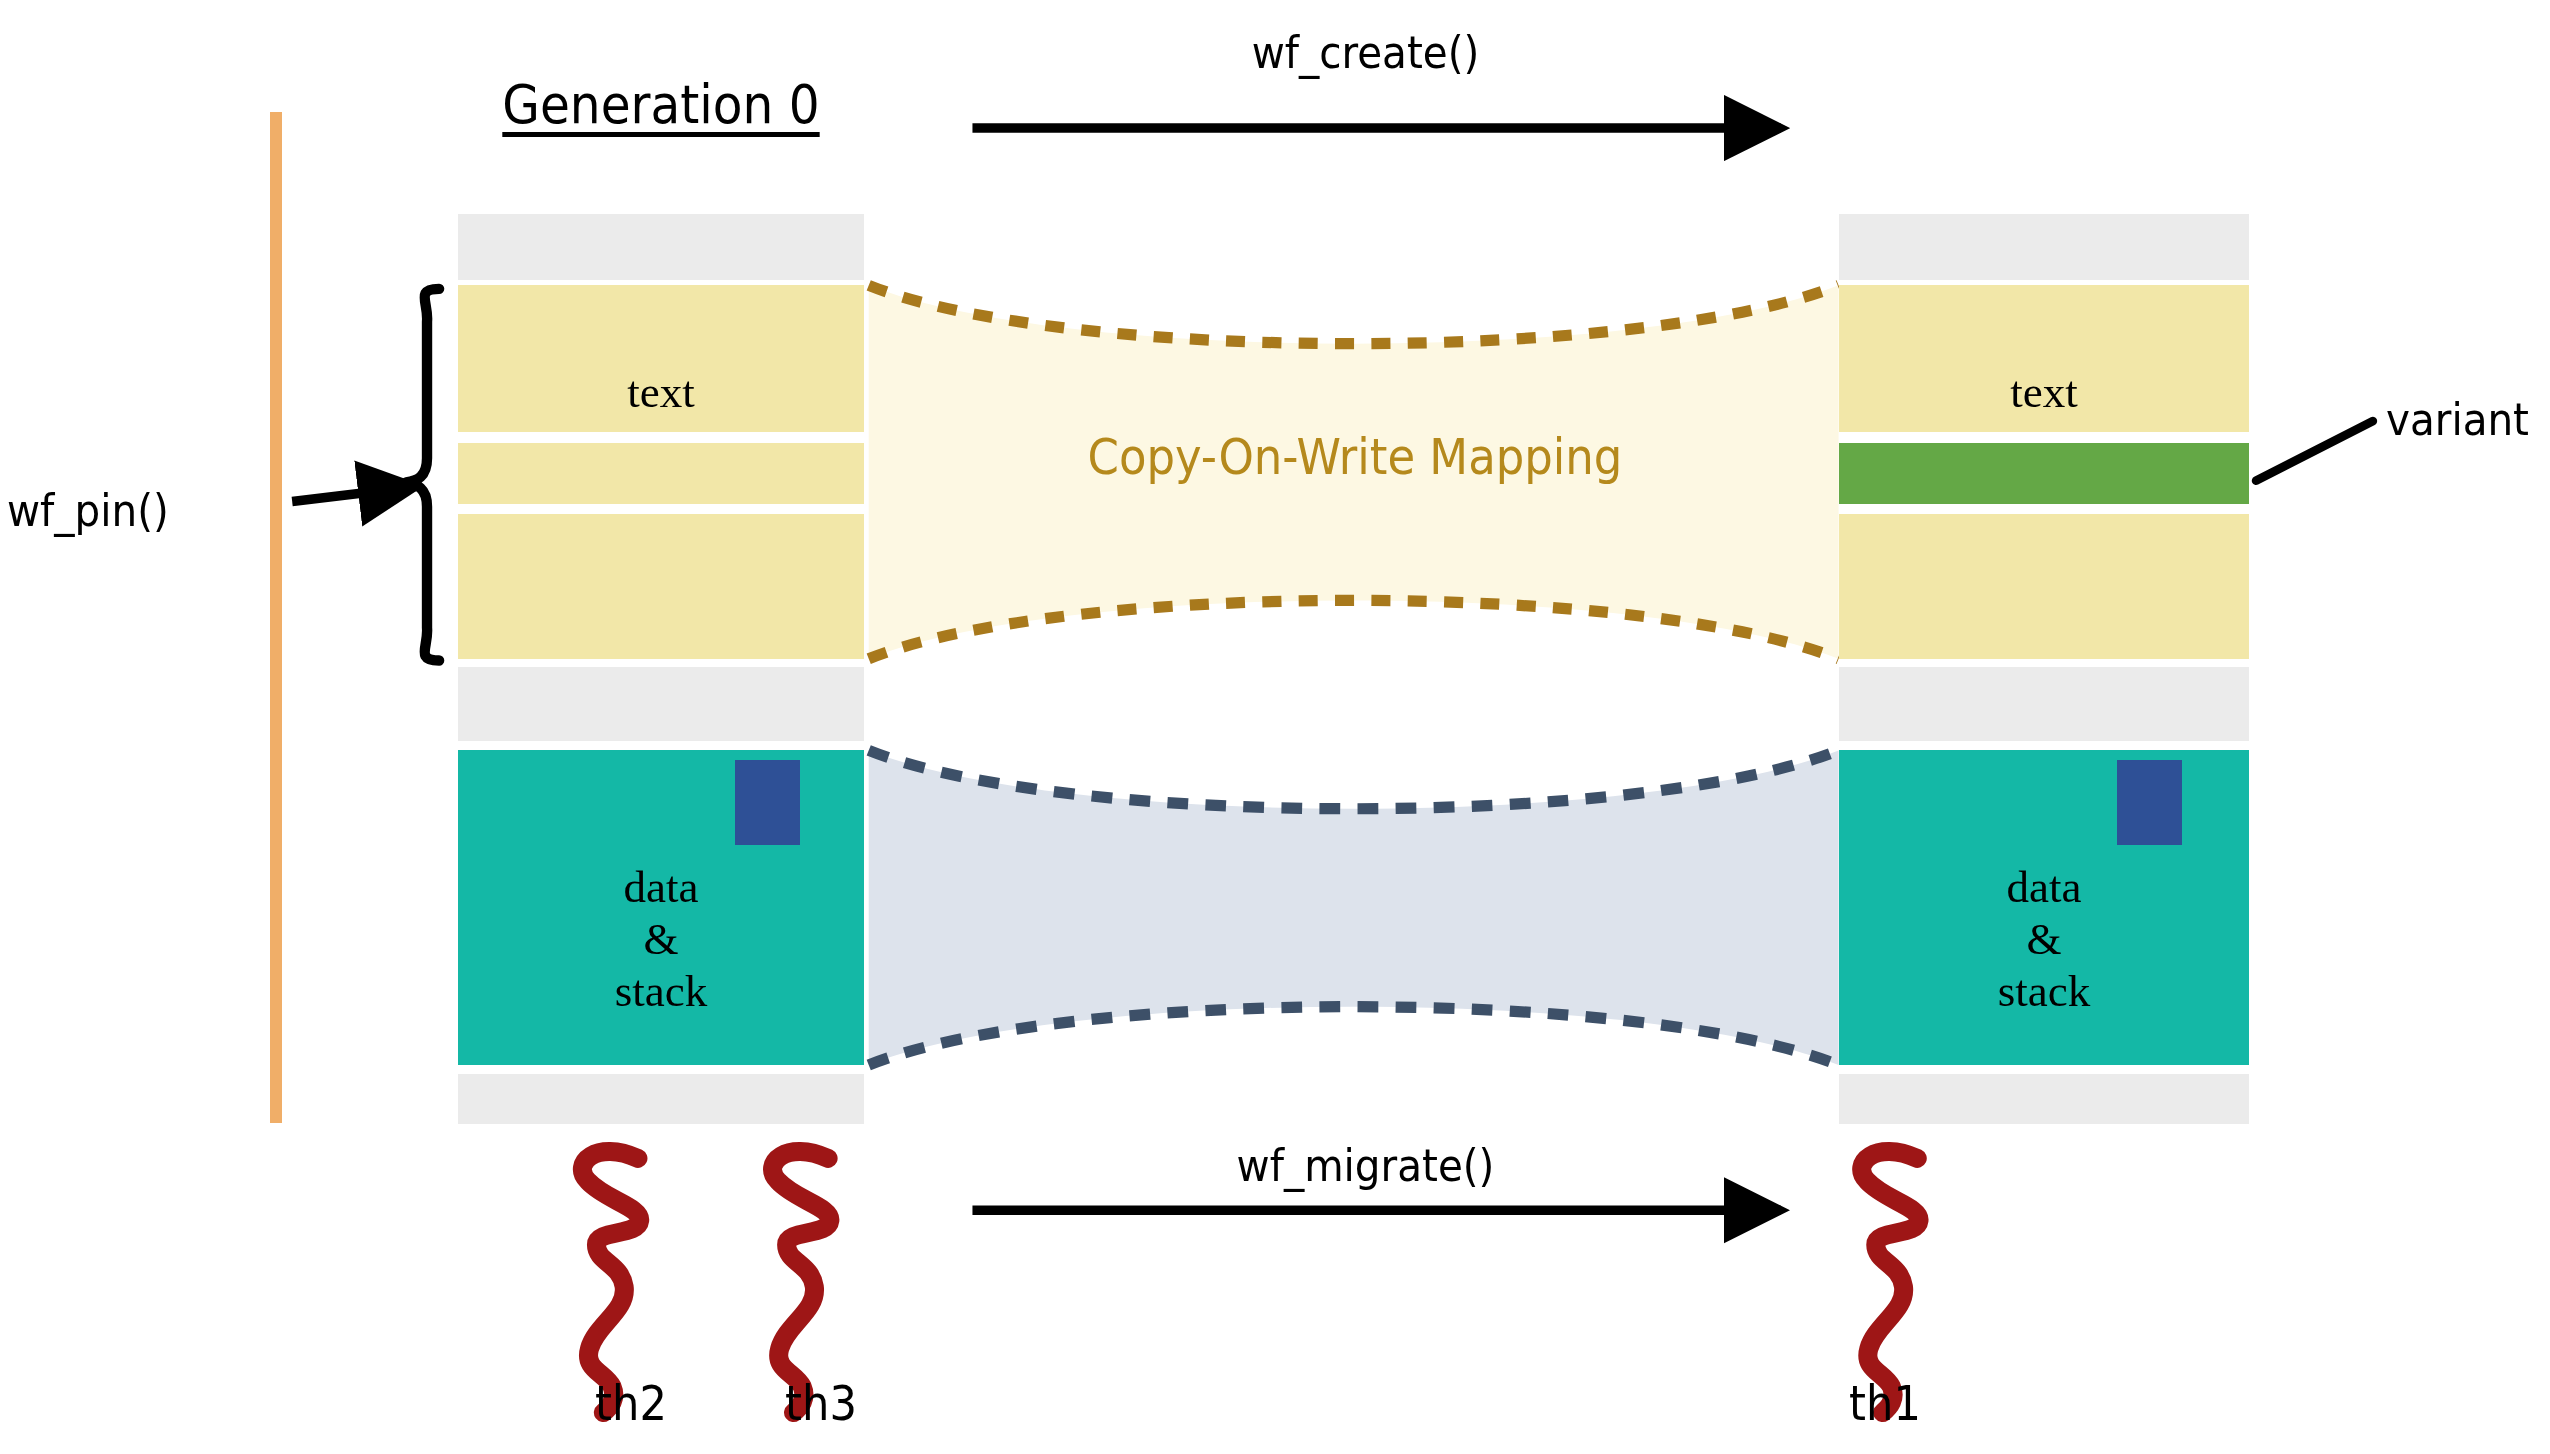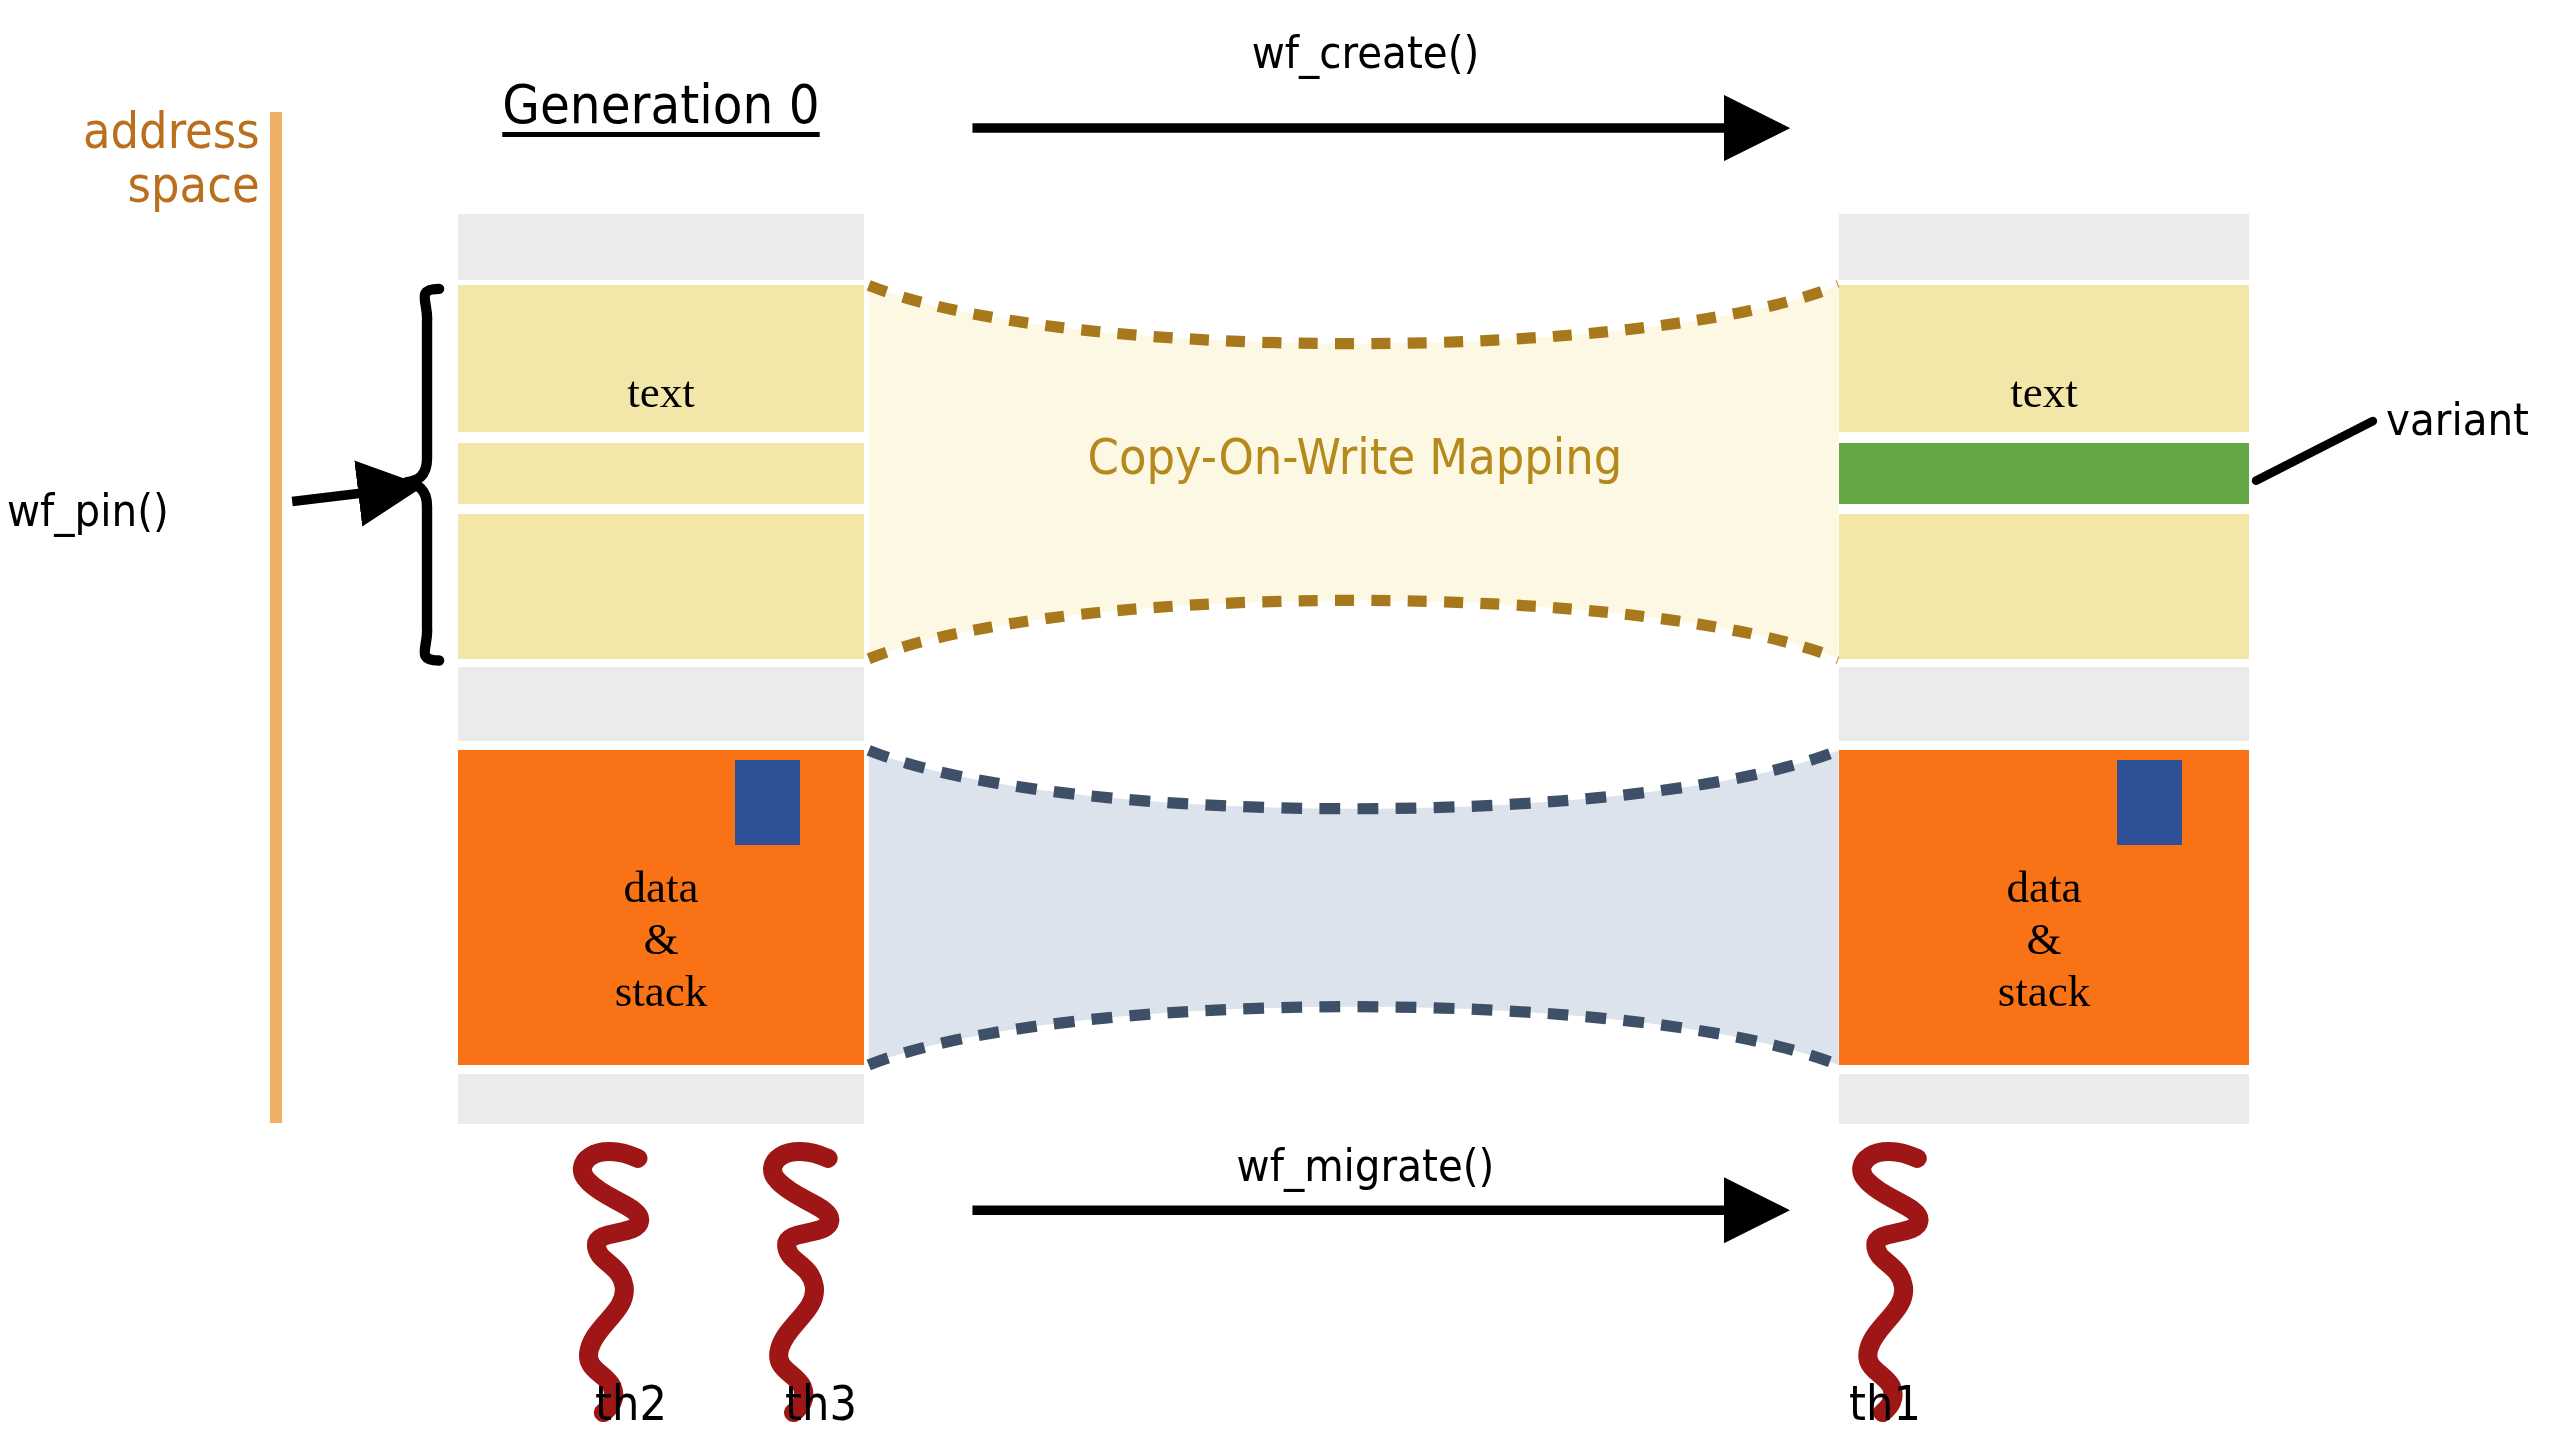--- a/index.html
+++ b/index.html
@@ -49,21 +49,21 @@
     white-space: nowrap;
   }
   #gen0-title { left: 458px; top: 73px; width: 406px; text-align: center; }
   #gen1-title { left: 1839px; top: 73px; width: 410px; text-align: center; }
 
   
   .blk { }
   .gray  { background: #ebebeb; }
   .yel   { background: #f2e7a8; }
   .grn   { background: #64a846; }
-  .blue  { background: #f97316; }
+  .blue  { background: #14b8a6; }
   .dblue { background: #2e5096; }
 
   
   .map-label {
     font-family: "DejaVu Sans Condensed", "Liberation Sans Narrow", "Liberation Sans", sans-serif;
     font-size: 50px;
     white-space: nowrap;
     text-align: center;
   }
   #cow-label  { left: 869px; top: 428px;  width: 972px; color: #b5891c; }
@@ -120,22 +120,20 @@
     width: 2550px; height: 1455px;
     pointer-events: none;
   }
 </style>
 </head>
 <body>
 
 <div id="stage">
 
   <div class="abs" id="addr-bar"></div>
-  <div class="abs" id="addr-label">address
-space</div>
 
   <div class="abs gen-title" id="gen0-title">Generation 0</div>
 
   <svg class="overlay" id="mapping-shapes" viewBox="0 0 2950 1683">
 
     <path d="M 1005 330
              C 1230 420, 1900 420, 2127 330
              L 2127 762
              C 1900 672, 1230 672, 1005 762
              Z" fill="#fdf8e3" stroke="none"></path>

